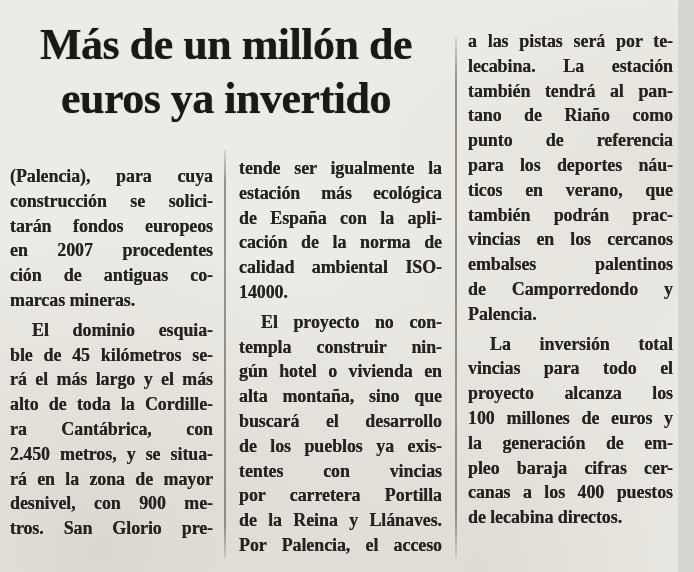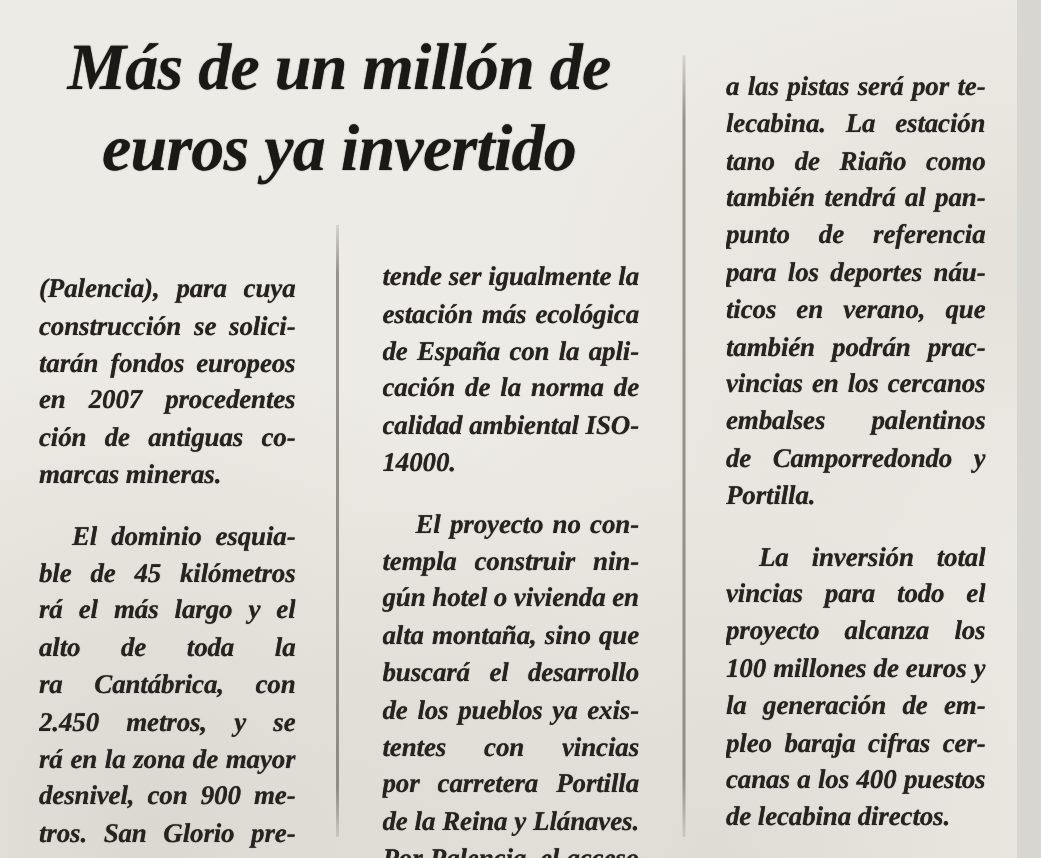--- a/index.html
+++ b/index.html
@@ -12,21 +12,20 @@
     width: 678px;
     height: 572px;
     overflow: hidden;
     font-family: "Liberation Serif", serif;
     color: #25221f;
     background:
       radial-gradient(ellipse at 15% 96%, rgba(170,166,156,0.28), transparent 42%),
       radial-gradient(ellipse at 70% 100%, rgba(170,166,156,0.22), transparent 45%),
       radial-gradient(ellipse at 100% 30%, rgba(200,196,188,0.25), transparent 35%),
       #edebe5;
-    font-style: italic;
   }
   .headline {
     position: absolute;
     left: 0;
     top: 18px;
     width: 452px;
     text-align: center;
     font-weight: 700;
     font-size: 44px;
     line-height: 54px;
@@ -38,21 +37,21 @@
     position: absolute;
     font-size: 18px;
     font-weight: 700;
     line-height: 24.8px;
     letter-spacing: -0.1px;
     text-shadow: 0 0 0.6px rgba(30,27,22,0.75);
   }
   .column-1 { left: 10px;  top: 164px; width: 203px; }
   .column-2 { left: 239px; top: 156px; width: 203px; }
   .column-3 { left: 468px; top: 29px;  width: 205px; }
-  .paragraph { margin: 16px; }
+  .paragraph { margin: 0; }
   .paragraph + .paragraph { margin-top: 5px; }
   .line {
     text-align: justify;
     text-align-last: justify;
     white-space: normal;
     height: 24.8px;
     overflow: hidden;
   }
   .line.para-end { text-align-last: left; }
   .line.indent { padding-left: 22px; }
@@ -117,30 +116,30 @@
         <div class="line">tentes con vincias</div>
         <div class="line">por carretera Portilla</div>
         <div class="line">de la Reina y Llánaves.</div>
         <div class="line">Por Palencia, el acceso</div>
       </div>
     </div>
   <div class="column column-3">
       <div class="paragraph">
         <div class="line">a las pistas será por te-</div>
         <div class="line">lecabina. La estación</div>
+        <div class="line">también tendrá al pan-</div>
         <div class="line">tano de Riaño como</div>
-        <div class="line">también tendrá al pan-</div>
         <div class="line">punto de referencia</div>
         <div class="line">para los deportes náu-</div>
         <div class="line">ticos en verano, que</div>
         <div class="line">también podrán prac-</div>
         <div class="line">vincias en los cercanos</div>
         <div class="line">embalses palentinos</div>
         <div class="line">de Camporredondo y</div>
-        <div class="line para-end">Portilla.</div>
+        <div class="line para-end">Palencia.</div>
       </div>
       <div class="paragraph">
         <div class="line indent">La inversión total</div>
         <div class="line">vincias para todo el</div>
         <div class="line">proyecto alcanza los</div>
         <div class="line">100 millones de euros y</div>
         <div class="line">la generación de em-</div>
         <div class="line">pleo baraja cifras cer-</div>
         <div class="line">canas a los 400 puestos</div>
         <div class="line para-end">de lecabina directos.</div>

